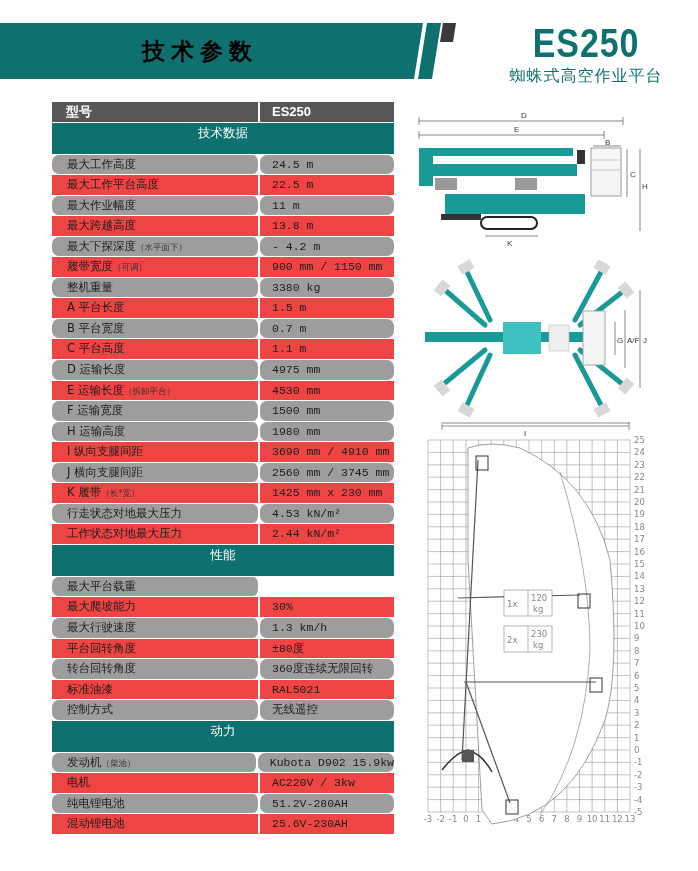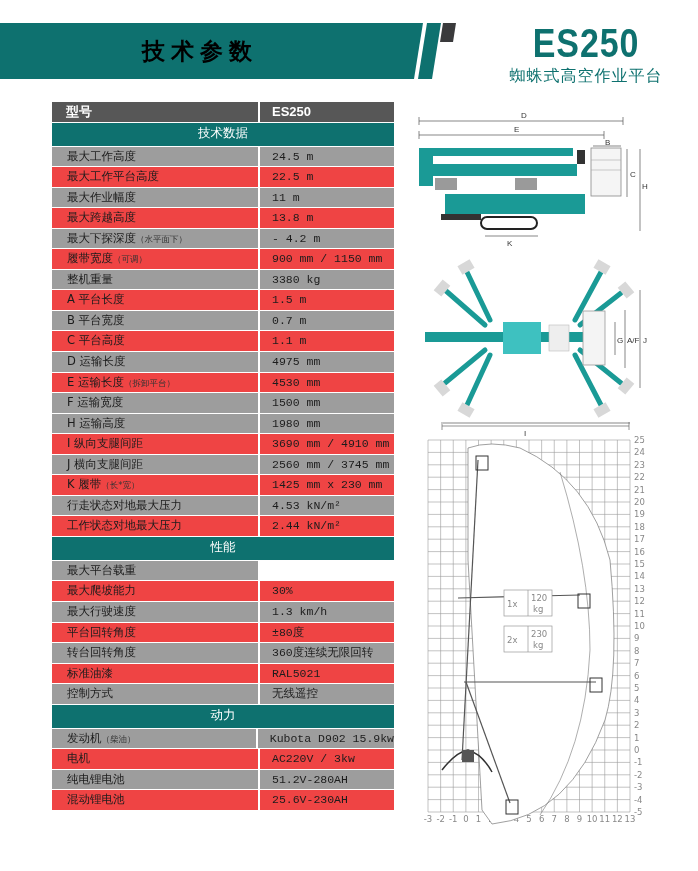--- a/index.html
+++ b/index.html
@@ -17,26 +17,26 @@
   .brand-sub { color: #0e716f; font-size: 16px; line-height: 20px; letter-spacing: 1px; margin-top: 2px; }
 
   
   .spec-table { position: absolute; left: 52px; top: 102px; width: 342px; }
   .row { display: flex; height: 20.55px; border-bottom: 1.5px solid #ffffff; }
   .row .k { width: 208px; padding-left: 15px; font-size: 11.5px; line-height: 19px; color: #1c1c1c;
     border-right: 2px solid #ffffff; white-space: nowrap; overflow: hidden; }
   .row .k .note { font-size: 8.5px; color: #333; }
   .row .v { flex: 1; padding-left: 12px; font-family: Liberation Mono, monospace; font-size: 11.5px;
     line-height: 19px; color: #1c1c1c; white-space: nowrap; }
-  .row.dark .k, .row.dark .v { background: #9d9d9d; }
+  .row.dark .k, .row.dark .v { background: #9d9d9d; border-radius: 7px; }
   .row.light .k, .row.light .v { background: #ef4444; }
   .row.head .k, .row.head .v { background: #575757; color: #ffffff; font-weight: bold; font-size: 13px; }
   .row.head .k { padding-left: 14px; }
   .row.head .v { font-family: "Liberation Sans", sans-serif; font-size: 13px; }
-  .section { height: 24px; background: #0e716f; color: #ffffff; text-align: center; font-size: 12.5px;
+  .section { height: 32px; background: #0e716f; color: #ffffff; text-align: center; font-size: 12.5px;
     line-height: 19px; border-bottom: 1.5px solid #ffffff; }
 
   
   .diagram { position: absolute; }
   .side-view { left: 405px; top: 100px; width: 270px; height: 160px; }
   .top-view { left: 405px; top: 255px; width: 270px; height: 170px; }
   .chart { left: 420px; top: 420px; width: 240px; height: 410px; }
   .dim-label { font-family: "Liberation Sans", sans-serif; font-size: 8px; fill: #333; }
   .axis-label { font-family: "DejaVu Sans", sans-serif; font-size: 8.5px; fill: #888; }
 </style>

